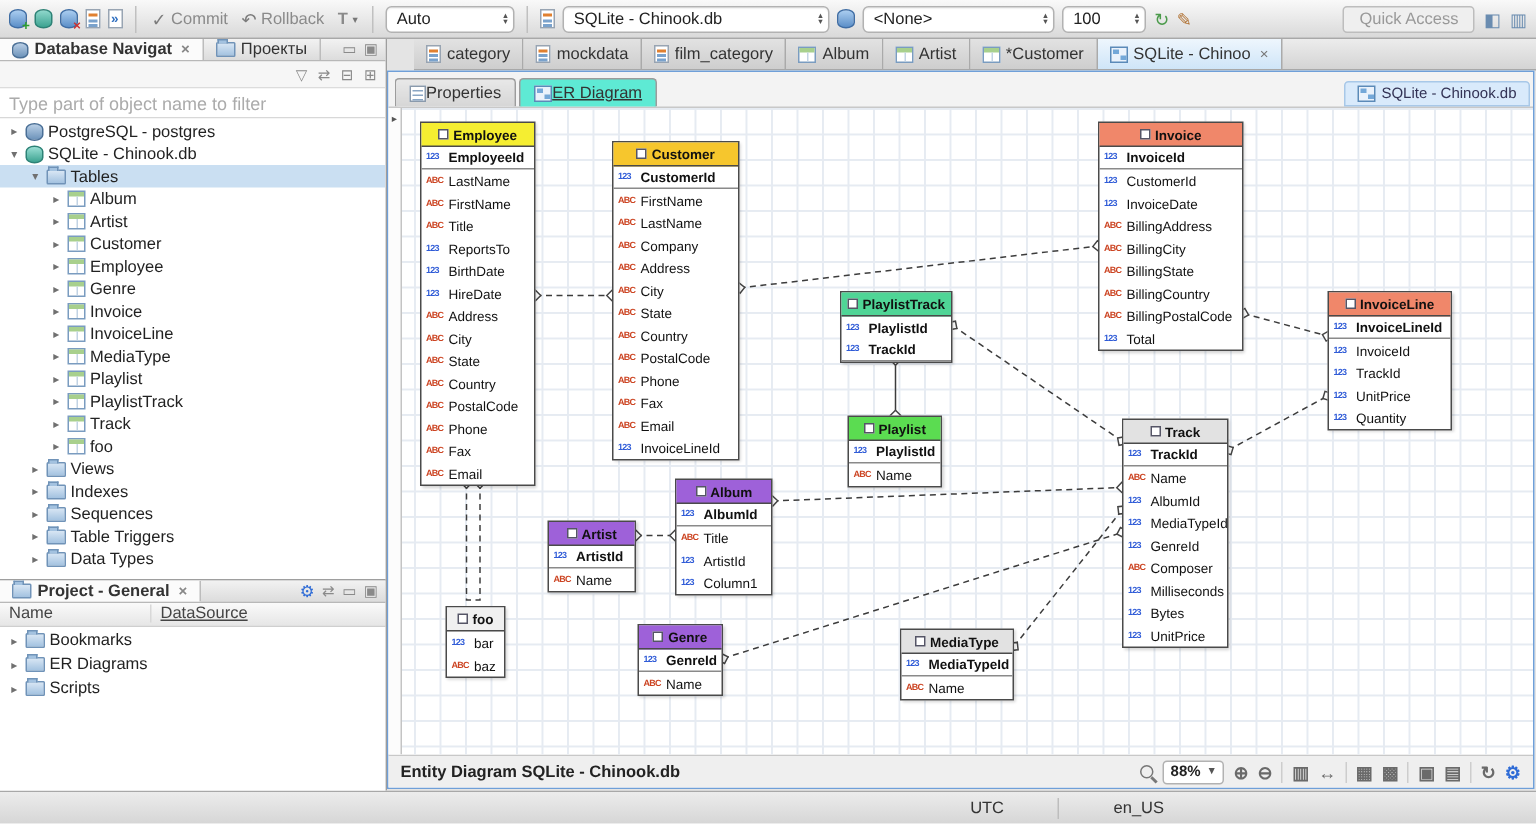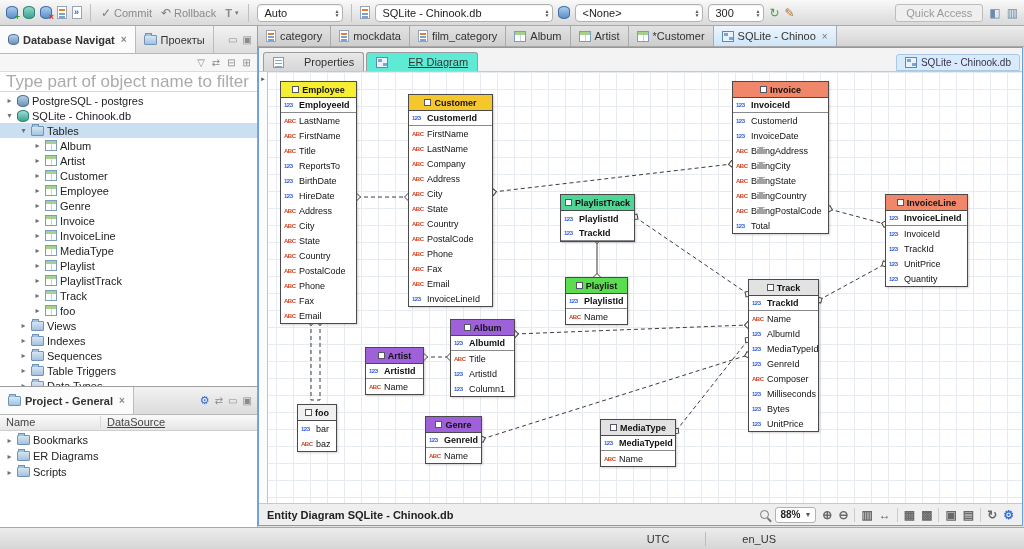--- a/index.html
+++ b/index.html
@@ -29,30 +29,30 @@
 
   
   .workspace { display:flex; height:501px; }
   .left-col { width:258px; display:flex; flex-direction:column; border-right:1px solid #9e9e9e; background:#fff; }
   .editor-col { flex:1; display:flex; flex-direction:column; min-width:0; background:#e4e4e4; }
 
   
   .panel { display:flex; flex-direction:column; overflow:hidden; }
   .nav-panel { flex:1; border-bottom:1px solid #9e9e9e; }
   .proj-panel { height:140px; }
-  .panel-tabs { height:28px; background:linear-gradient(#f2f2f2,#dcdcdc); border-bottom:1px solid #b8b8b8;
+  .panel-tabs { height:15px; background:linear-gradient(#f2f2f2,#dcdcdc); border-bottom:1px solid #b8b8b8;
                 display:flex; align-items:stretch; }
   .ptab { display:flex; align-items:center; gap:4px; padding:0 8px; border-right:1px solid #bcbcbc; color:#333; }
   .ptab.active { background:#fbfbfb; font-weight:bold; }
   .ptab-close { color:#888; font-size:10px; margin-left:2px; }
   .panel-winbtns { margin-left:auto; display:flex; align-items:center; gap:5px; padding-right:5px; color:#8a8a8a; font-size:10px; }
   .panel-winbtns .gear { color:#2e6bd6; font-size:11px; }
   .panel-toolbar { height:18px; background:#f6f6f6; border-bottom:1px solid #dcdcdc; display:flex; justify-content:flex-end;
                    align-items:center; gap:7px; padding:0 6px; color:#8a8a8a; font-size:10px; }
-  .filter-input { width:100%; height:20px; border:none; border-bottom:1px solid #d8d8d8; padding:0 6px; font-size:17px;
+  .filter-input { width:100%; height:20px; border:none; border-bottom:1px solid #d8d8d8; padding:0 6px; font-size:12px;
                   font-family:"Liberation Sans",sans-serif; color:#333; outline:none; }
   .filter-input::placeholder { color:#ababab; }
   .tree { flex:1; background:#fff; overflow:hidden; padding-top:1px; }
   .tree-row { height:15px; display:flex; align-items:center; gap:3px; white-space:nowrap; }
   .tree-row.selected { background:#cadff2; }
   .tree-arrow { width:9px; color:#707070; font-size:8px; text-align:center; flex:none; }
   .ti { display:inline-block; position:relative; flex:none; }
   .ti-folder { width:13px; height:10px; background:linear-gradient(#d8e6f4,#a3c2e0); border:1px solid #7093b8; border-radius:1px; }
   .ti-folder::before { content:''; position:absolute; top:-3px; left:0; width:5px; height:2px; background:#a3c2e0; border:1px solid #7093b8; border-bottom:none; }
   .ti-table { width:12px; height:11px; background:#fff; border:1px solid #7a9cc0; }
@@ -67,30 +67,30 @@
                    box-shadow:5px 4px 0 #74a8d8; }
   .ti-props { width:11px; height:11px; background:#fff; border:1px solid #8a9aac; }
   .ti-props::after { content:''; position:absolute; left:1px; right:1px; top:2px; height:1px; background:#8aa6c4; box-shadow:0 3px 0 #8aa6c4, 0 6px 0 #8aa6c4; }
   .col-headers { height:16px; background:linear-gradient(#fafafa,#e6e6e6); border-bottom:1px solid #cfcfcf; position:relative;
                  font-size:11px; color:#444; }
   .col-headers .col-name { position:absolute; left:6px; top:1px; }
   .col-headers .col-ds { position:absolute; left:100px; top:1px; border-left:1px solid #d8d8d8; padding-left:6px;text-decoration:underline; }
 
   
   .editor-tabs { height:21px; background:linear-gradient(#ececec,#d4d4d4); border-bottom:1px solid #a8a8a8;
-                 display:flex; align-items:stretch; overflow:hidden; }
+                 display:flex; align-items:stretch; overflow:hidden;margin-left:18px; }
   .etab { display:flex; align-items:center; gap:4px; padding:0 8px; border-right:1px solid #aaaaaa;
           background:linear-gradient(#e2e2e2,#cecece); color:#333; white-space:nowrap; }
   .etab.active { background:linear-gradient(#eef6fd,#cfe5f8); }
   .etab-close { color:#777; font-size:10px; margin-left:2px; }
 
   
   .erd-wrap { flex:1; display:flex; flex-direction:column; border:1px solid #6f9fd8; margin:0 1px 1px 0; min-height:0; background:#fff; }
   .erd-subtabs { height:24px; background:#f3f3f3; display:flex; align-items:flex-end; padding:2px 0 0 4px; border-bottom:1px solid #c8c8c8; }
-  .stab { display:flex; align-items:center; gap:20px; padding:3px 9px; border:1px solid #9c9c9c; border-bottom:none;
+  .stab { display:flex; align-items:center; gap:0; padding:3px 9px; border:1px solid #9c9c9c; border-bottom:none;
           border-radius:3px 3px 0 0; background:linear-gradient(#e8e8e8,#d6d6d6); color:#333; margin-right:2px; }
   .stab.active { background:#5eead4;text-decoration:underline; }
   .corner { margin-left:auto; display:flex; align-items:center; gap:4px; background:#d9eafb; border:1px solid #a8c8e8;
             border-radius:3px 3px 0 0; padding:2px 8px; margin-right:2px; color:#335; font-size:10px; }
   .erd-canvas { flex:1; position:relative; overflow:hidden; background-color:#fff;
     background-image:linear-gradient(to right,#e6ebf2 1px,transparent 1px),linear-gradient(to bottom,#e6ebf2 1px,transparent 1px);
     background-size:17px 17px; }
   .erd-canvas svg { position:absolute; inset:0; width:100%; height:100%; pointer-events:none; }
   .palette-strip { position:absolute; left:0; top:0; bottom:0; width:9px; background:#fcfcfc; border-right:1px solid #c4c4c4; z-index:3; }
   .palette-strip span { display:block; font-size:7px; color:#555; text-align:center; margin-top:3px; }
@@ -167,21 +167,21 @@
   </div>
   <span class="ic ic-cyl"></span>
   <div class="combo" style="width:128px">
     <span>&lt;None&gt;</span>
     <span class="arrows" style="margin-left:auto">
         <span>▲</span>
         <span>▼</span>
       </span>
   </div>
   <div class="combo" style="width:56px">
-    <span>300</span>
+    <span>100</span>
     <span class="arrows" style="margin-left:auto">
         <span>▲</span>
         <span>▼</span>
       </span>
   </div>
   <span class="glyph" style="color:#4a9a4a">↻</span>
   <span class="glyph" style="color:#b07030">✎</span>
   <div class="qa">
     <span class="quick-access">
       <span>Quick Access</span>

